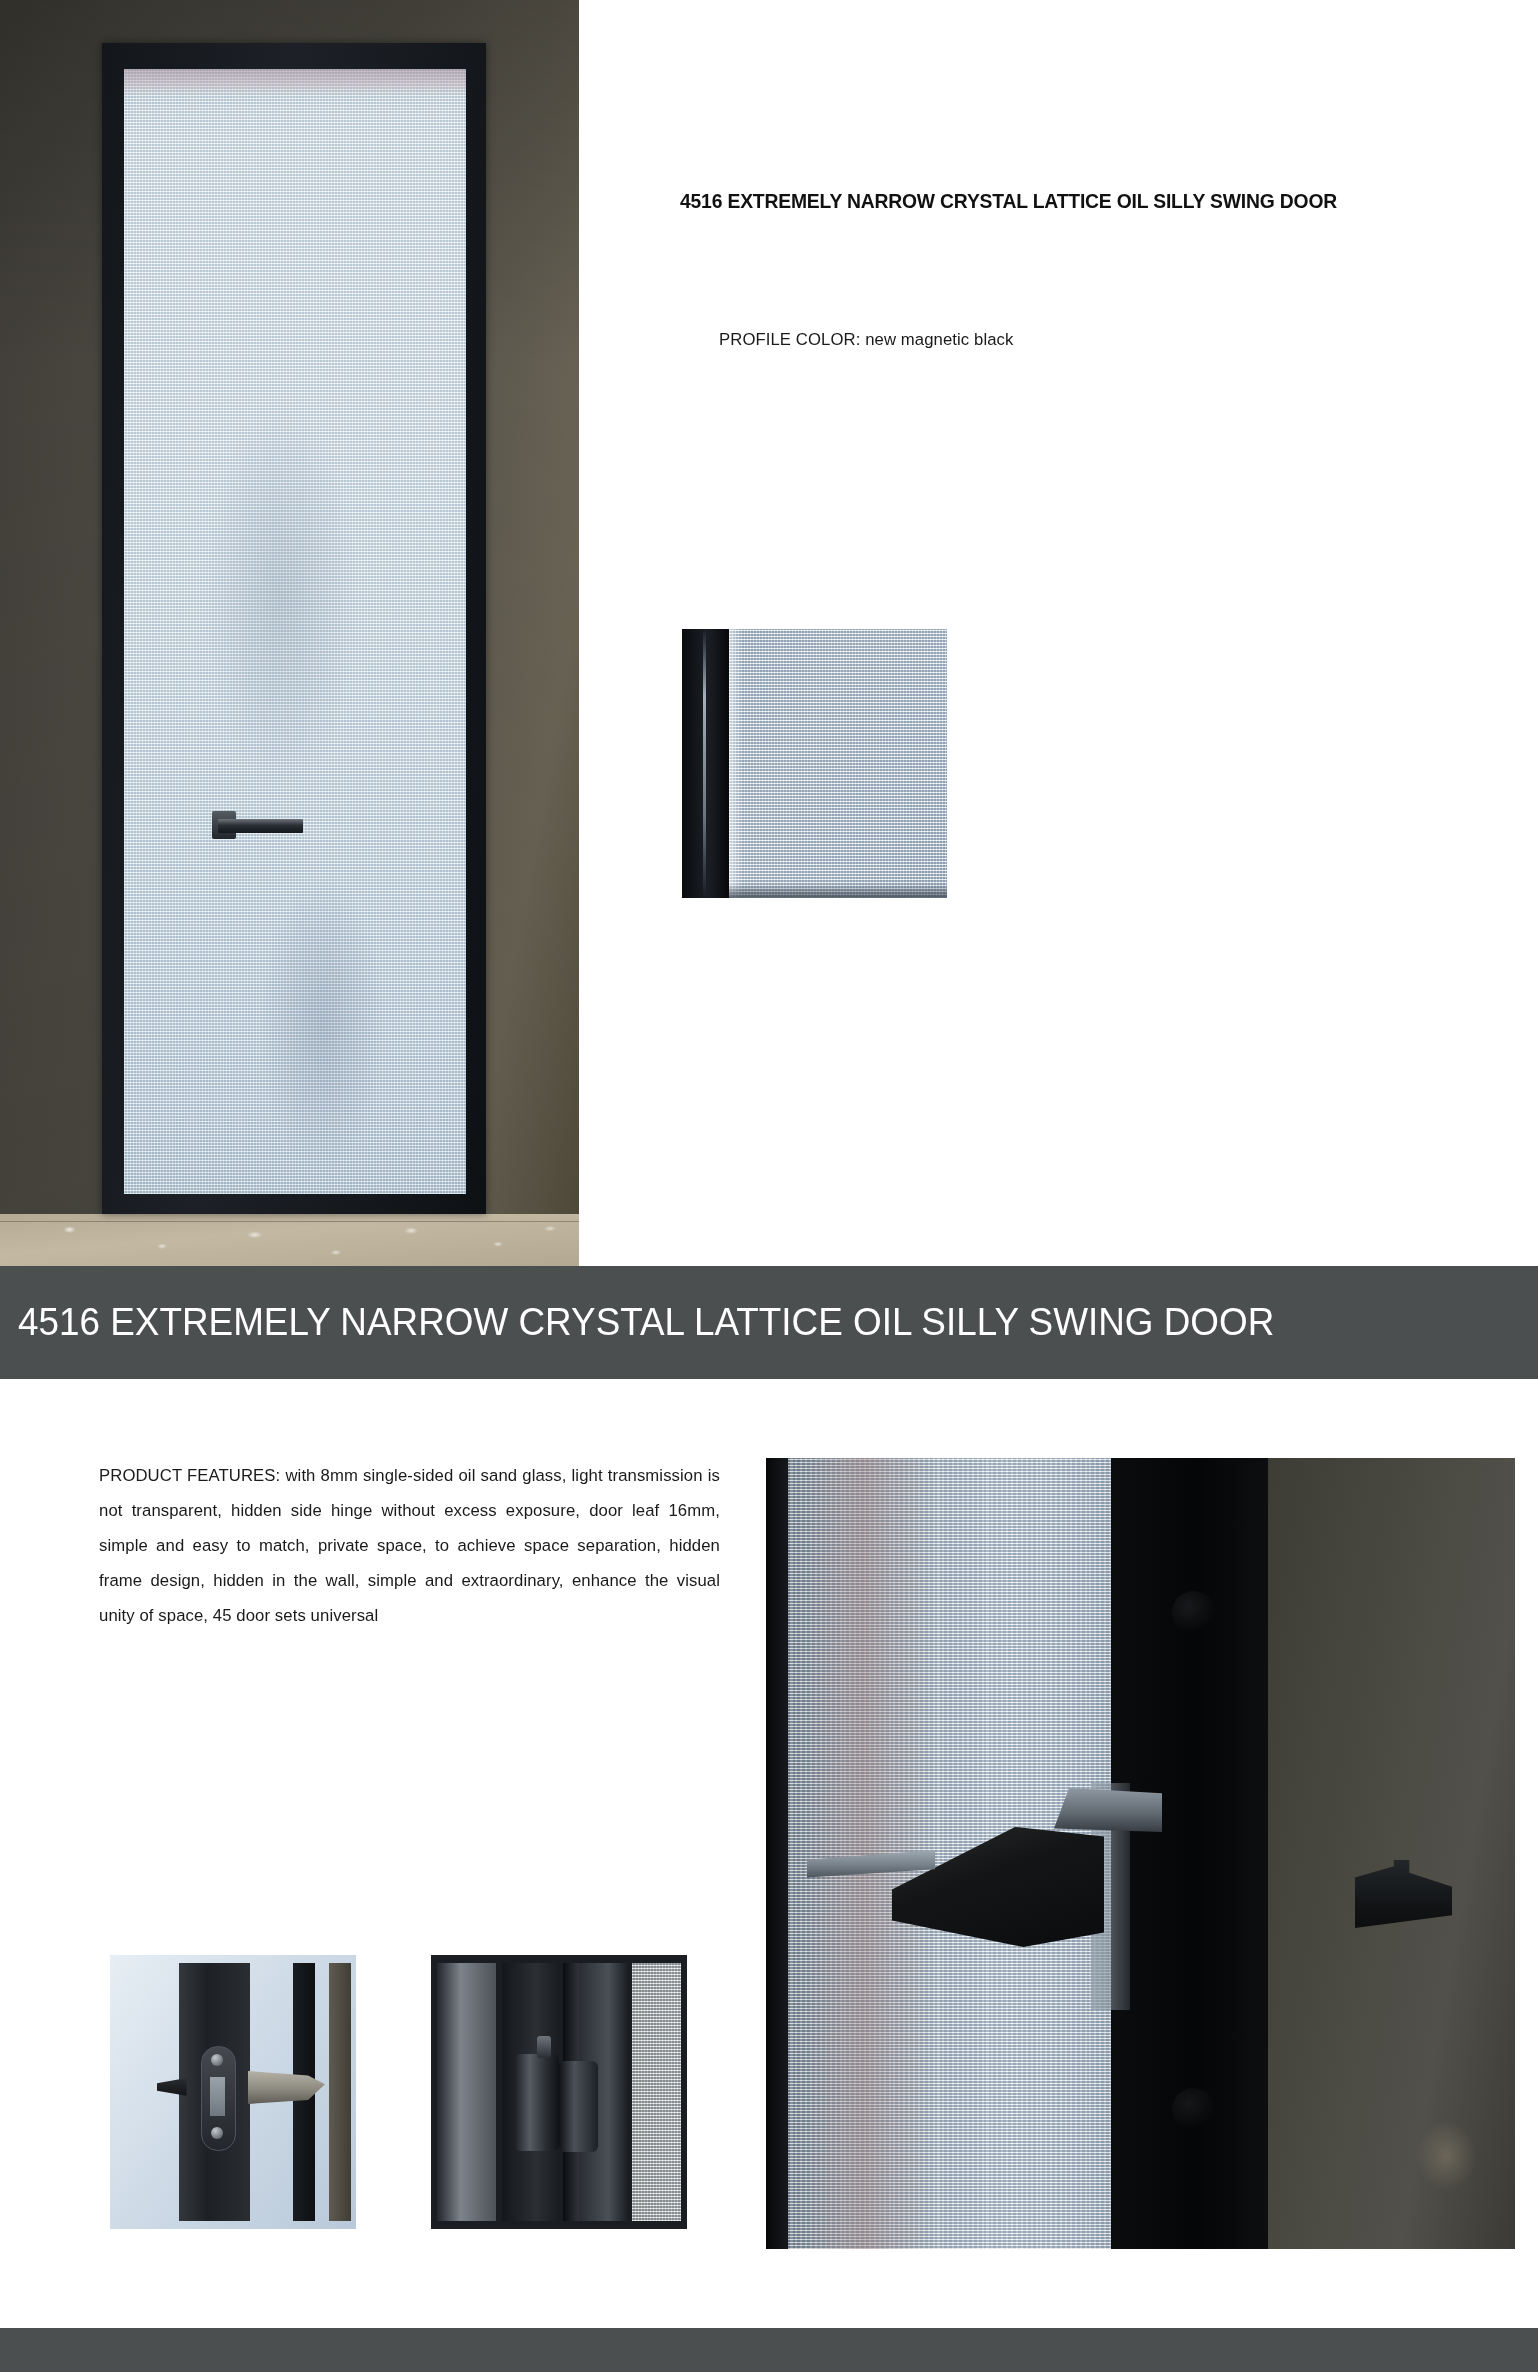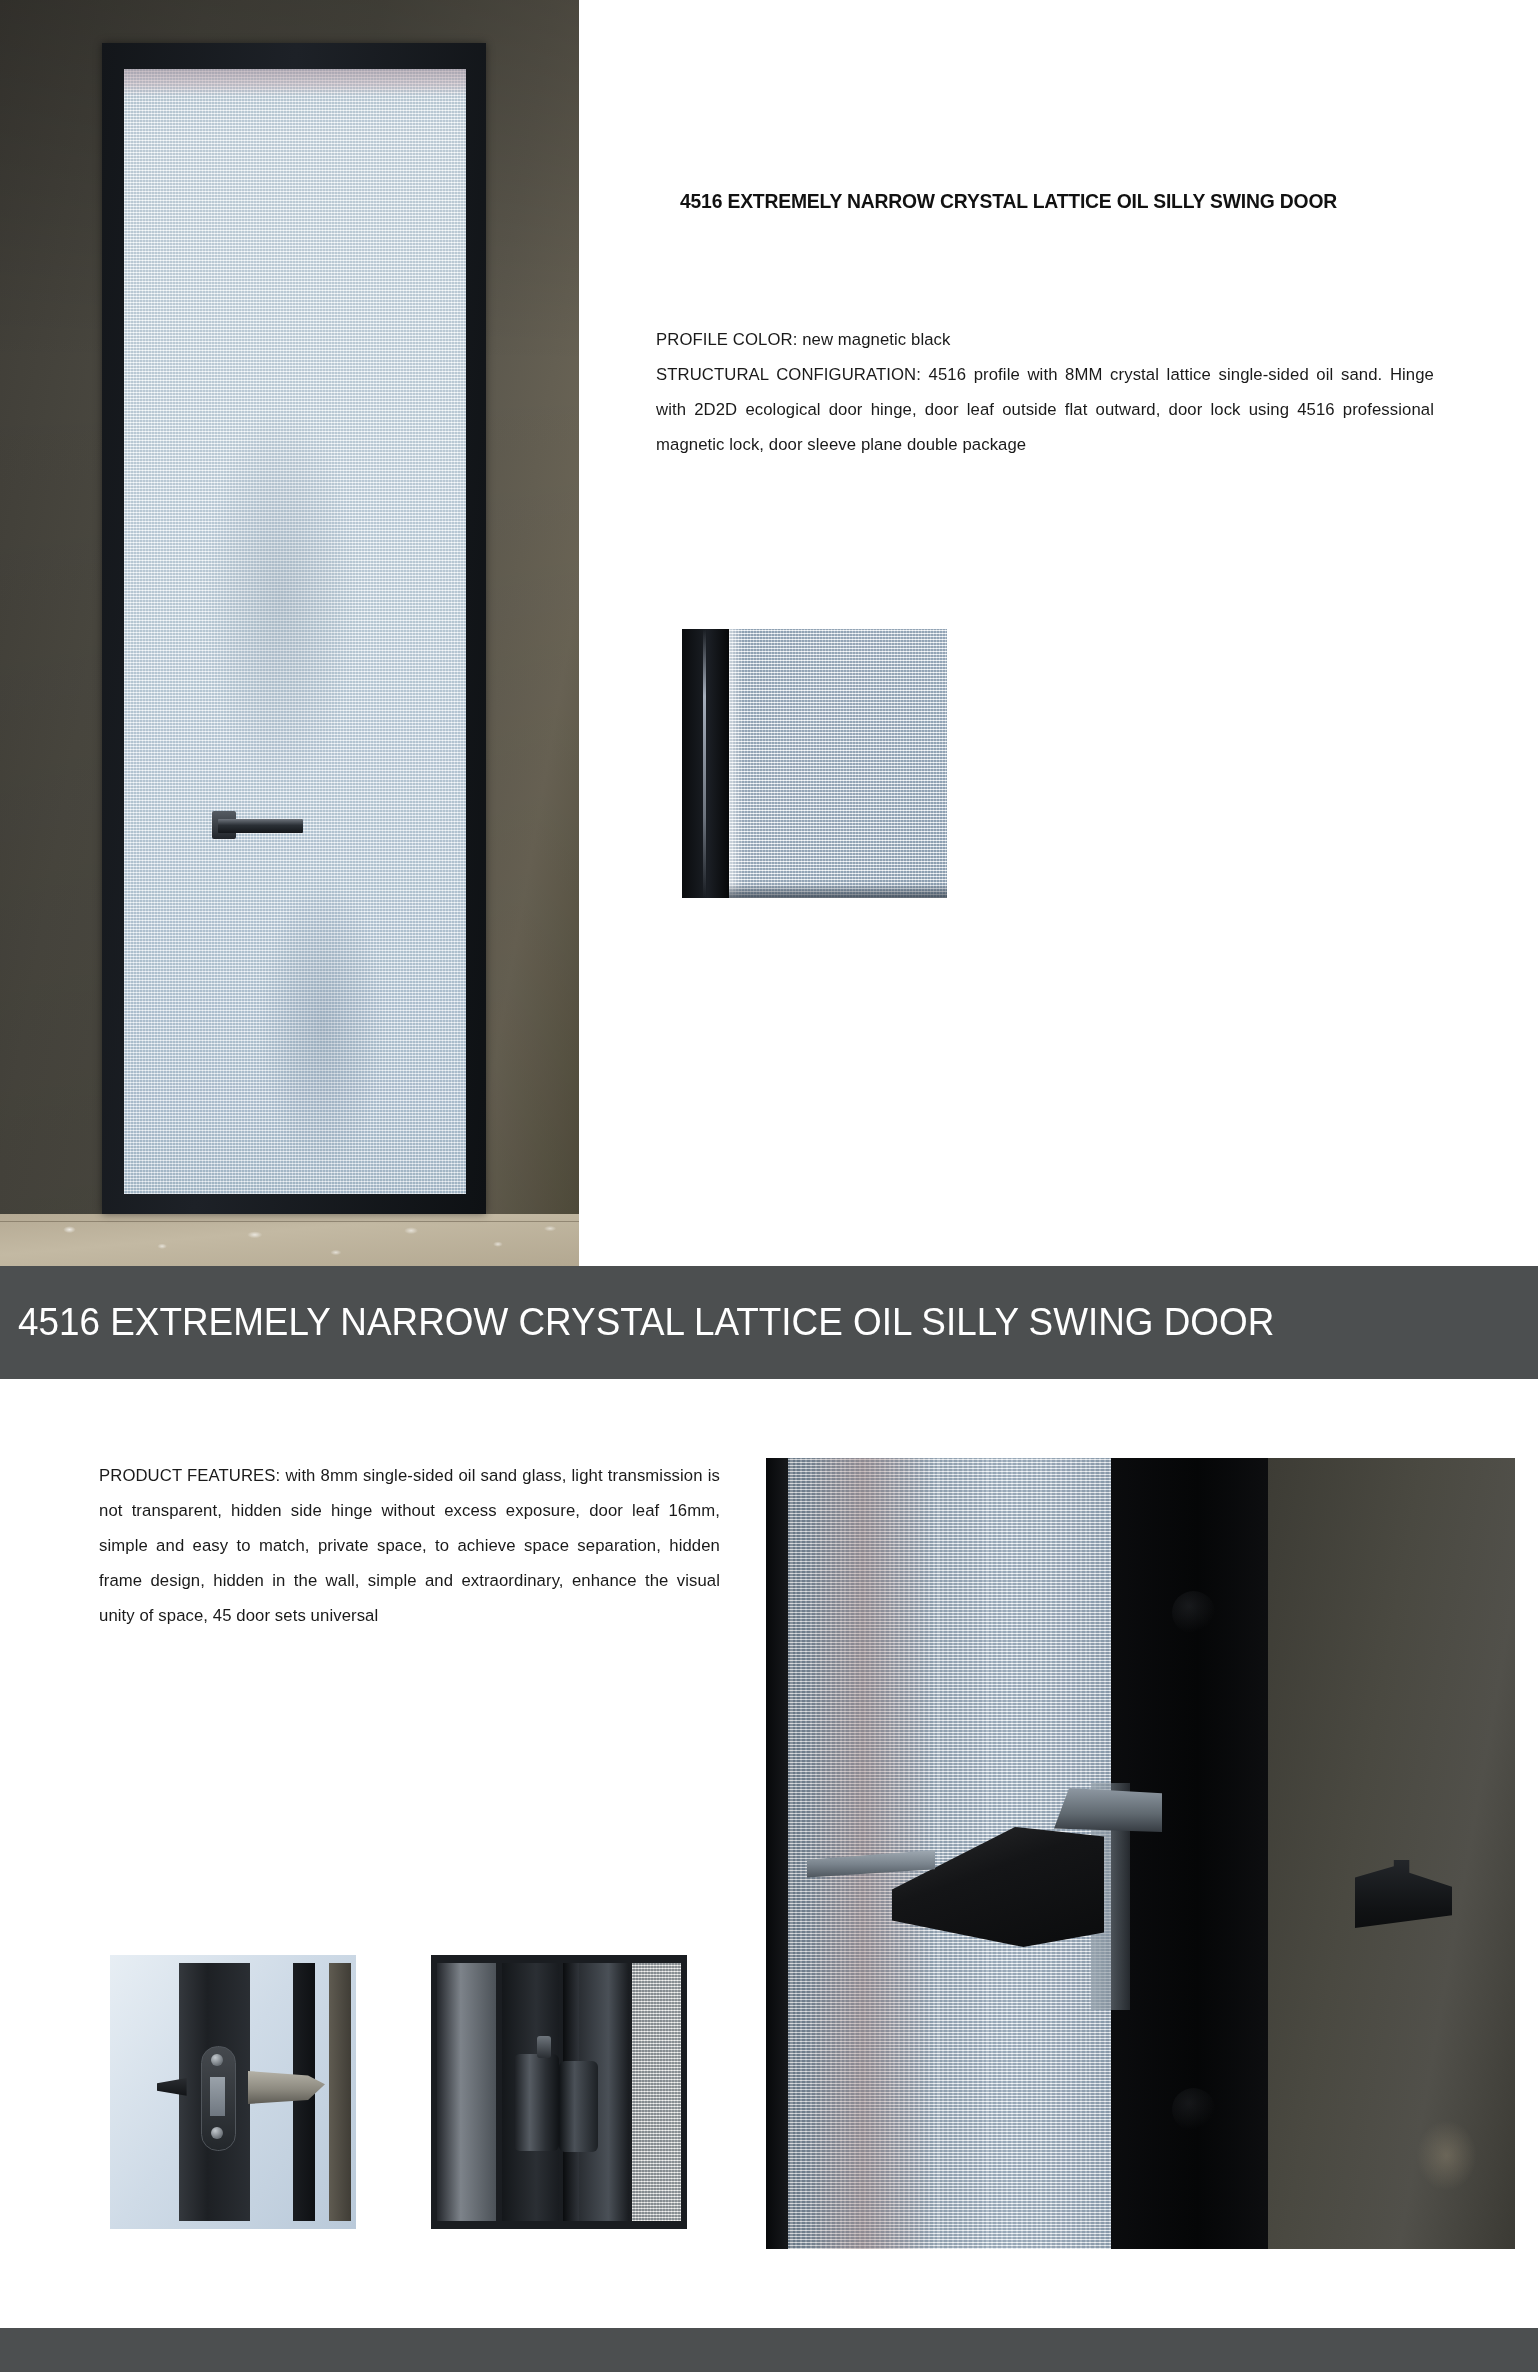--- a/index.html
+++ b/index.html
@@ -127,21 +127,21 @@
     font-size: 21px;
     font-weight: bold;
     letter-spacing: -0.2px;
     color: #111111;
     white-space: nowrap;
     transform: scaleX(0.92);
     transform-origin: left center;
   }
   .spec-block {
     position: absolute;
-    left: 656px; top: 322px;
+    left: 719px; top: 322px;
     width: 778px;
   }
   .spec-line {
     font-size: 16.7px;
     line-height: 35px;
     color: #1a1a1a;
     letter-spacing: 0.1px;
   }
   .spec-para {
     font-size: 16.7px;
@@ -482,21 +482,20 @@
       </div>
       <div class="door-handle-plate"></div>
       <div class="door-handle"></div>
     </div>
   </div>
 
   <div class="info-title">4516 EXTREMELY NARROW CRYSTAL LATTICE OIL SILLY SWING DOOR</div>
 
   <div class="spec-block">
     <div class="spec-line">PROFILE COLOR: new magnetic black</div>
-    <div class="spec-para">STRUCTURAL CONFIGURATION: 4516 profile with 8MM crystal lattice single-sided oil sand. Hinge with 2D2D ecological door hinge, door leaf outside flat outward, door lock using 4516 professional magnetic lock, door sleeve plane double package</div>
   </div>
 
   <div class="glass-swatch">
     <div class="swatch-glass"></div>
     <div class="swatch-edge"></div>
     <div class="swatch-frame"></div>
     <div class="swatch-frame-hl"></div>
     <div class="swatch-bottom"></div>
   </div>
 </div>

